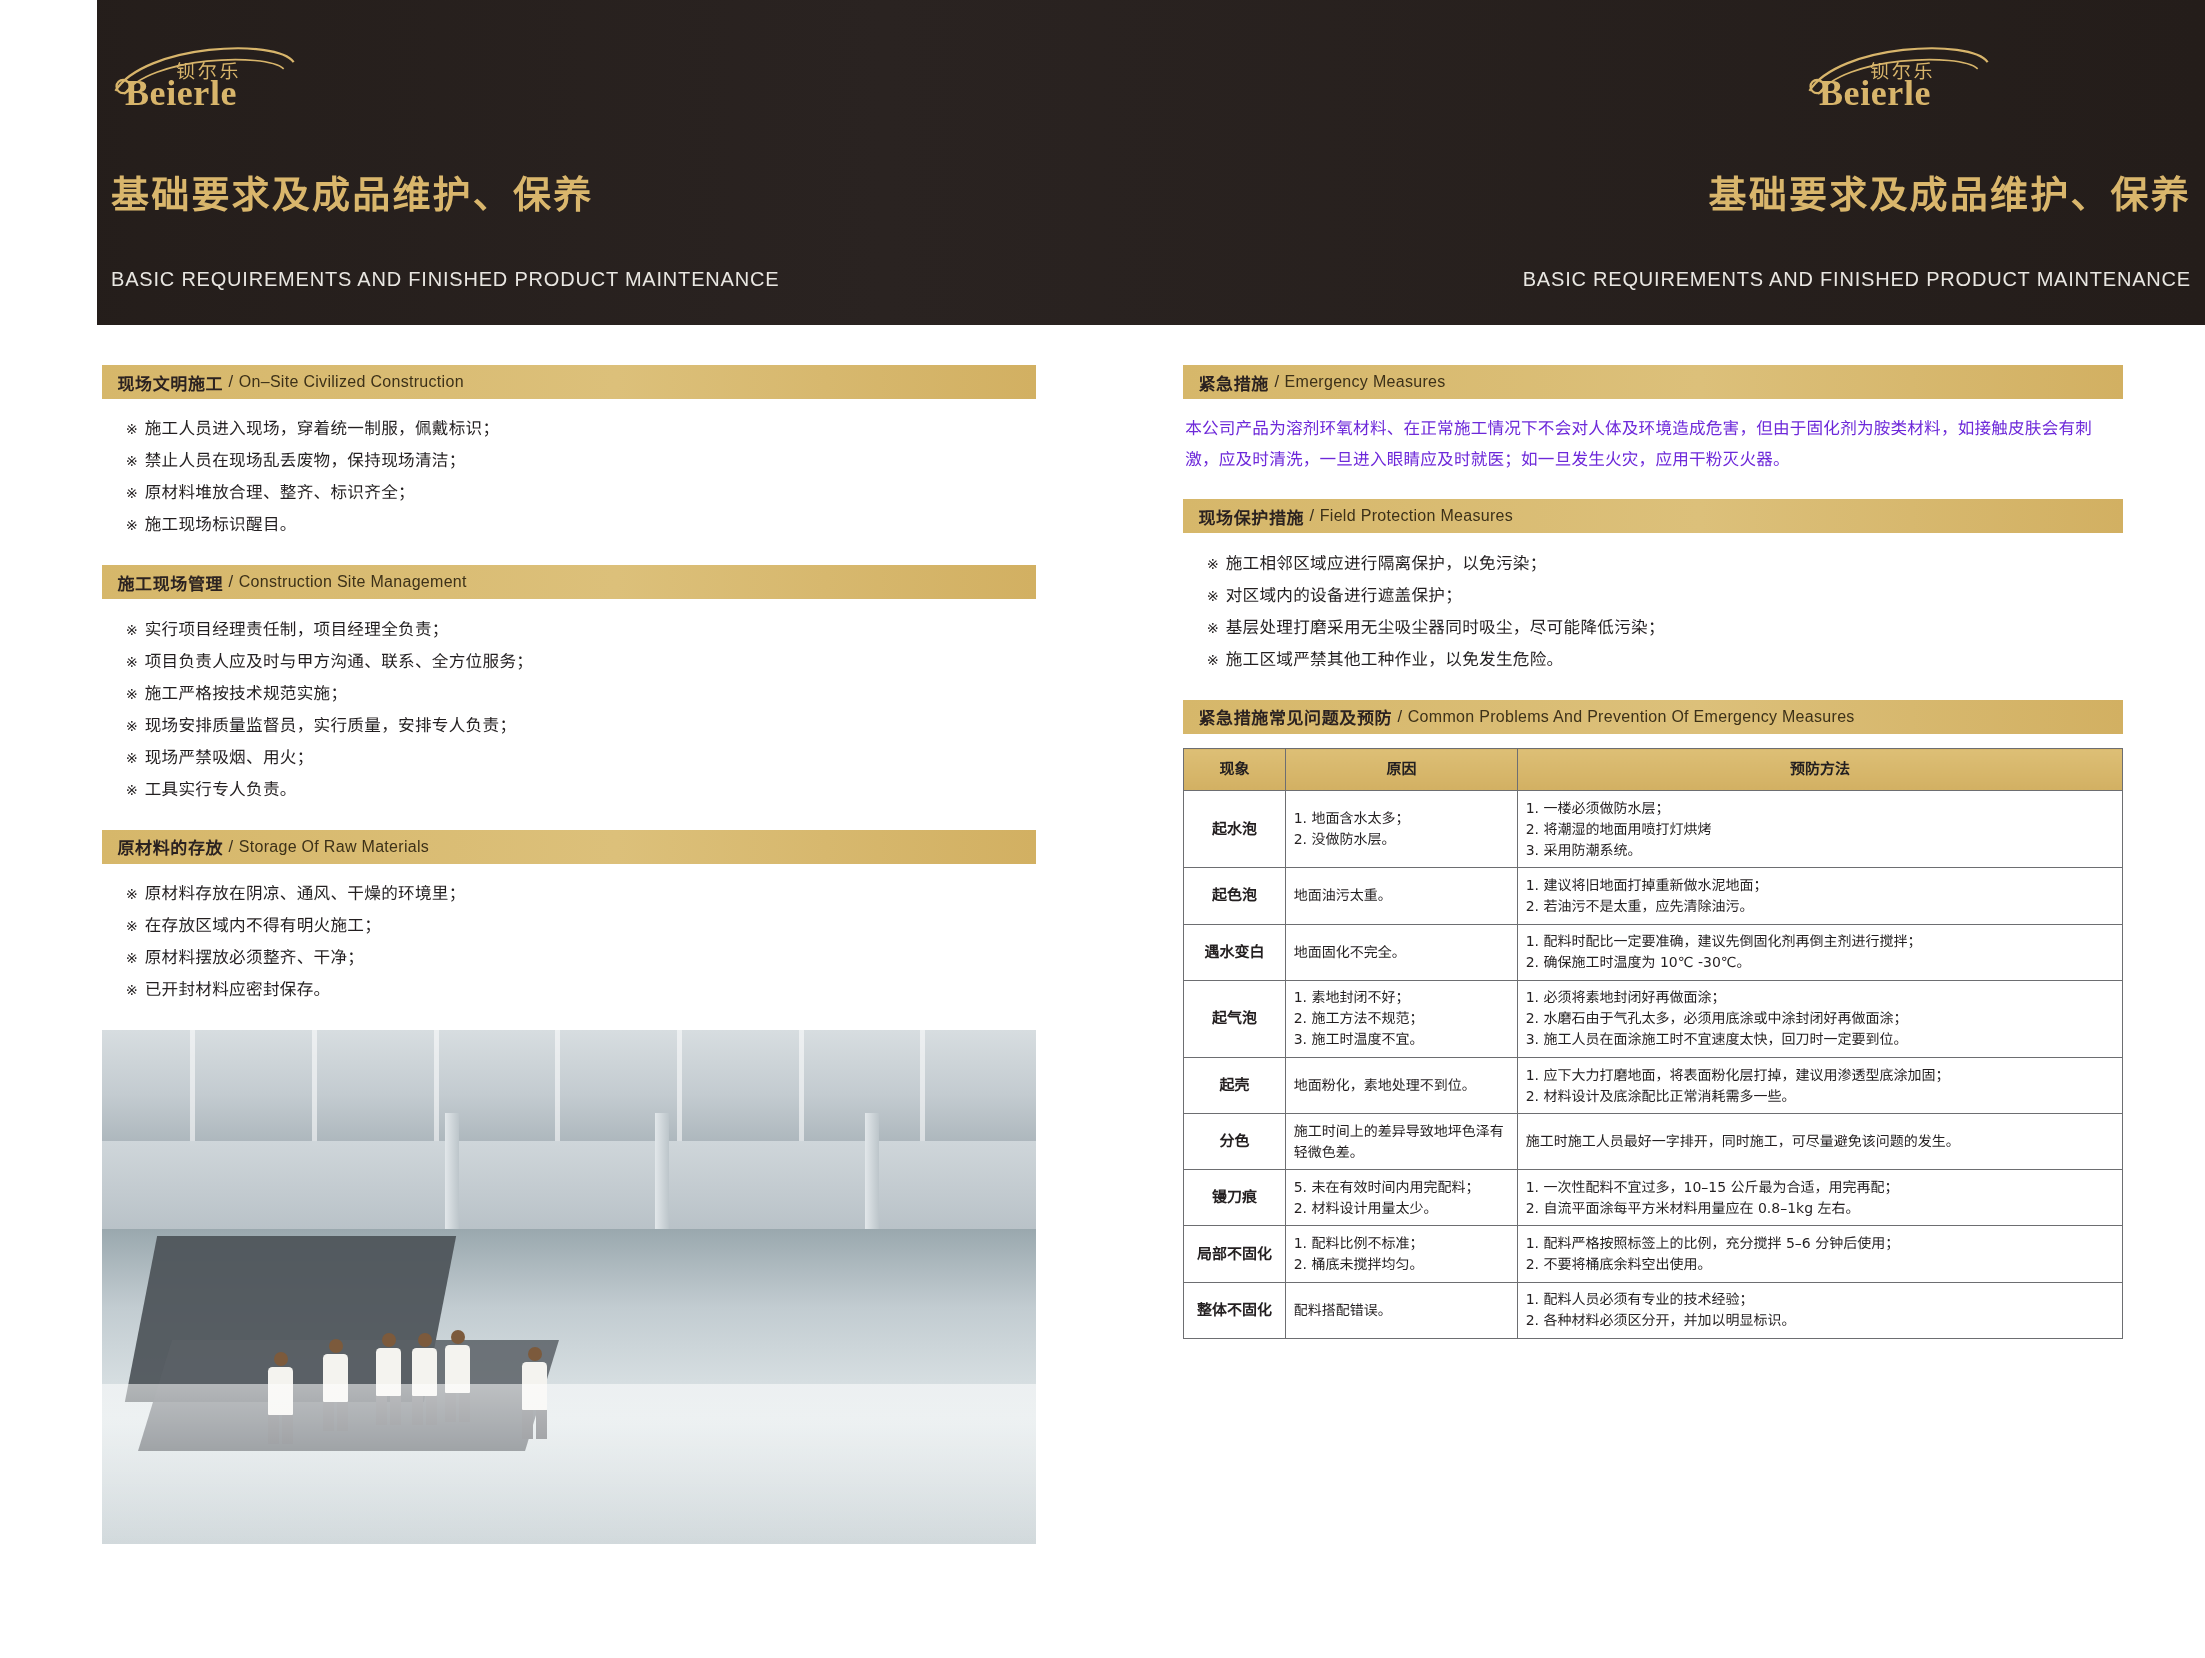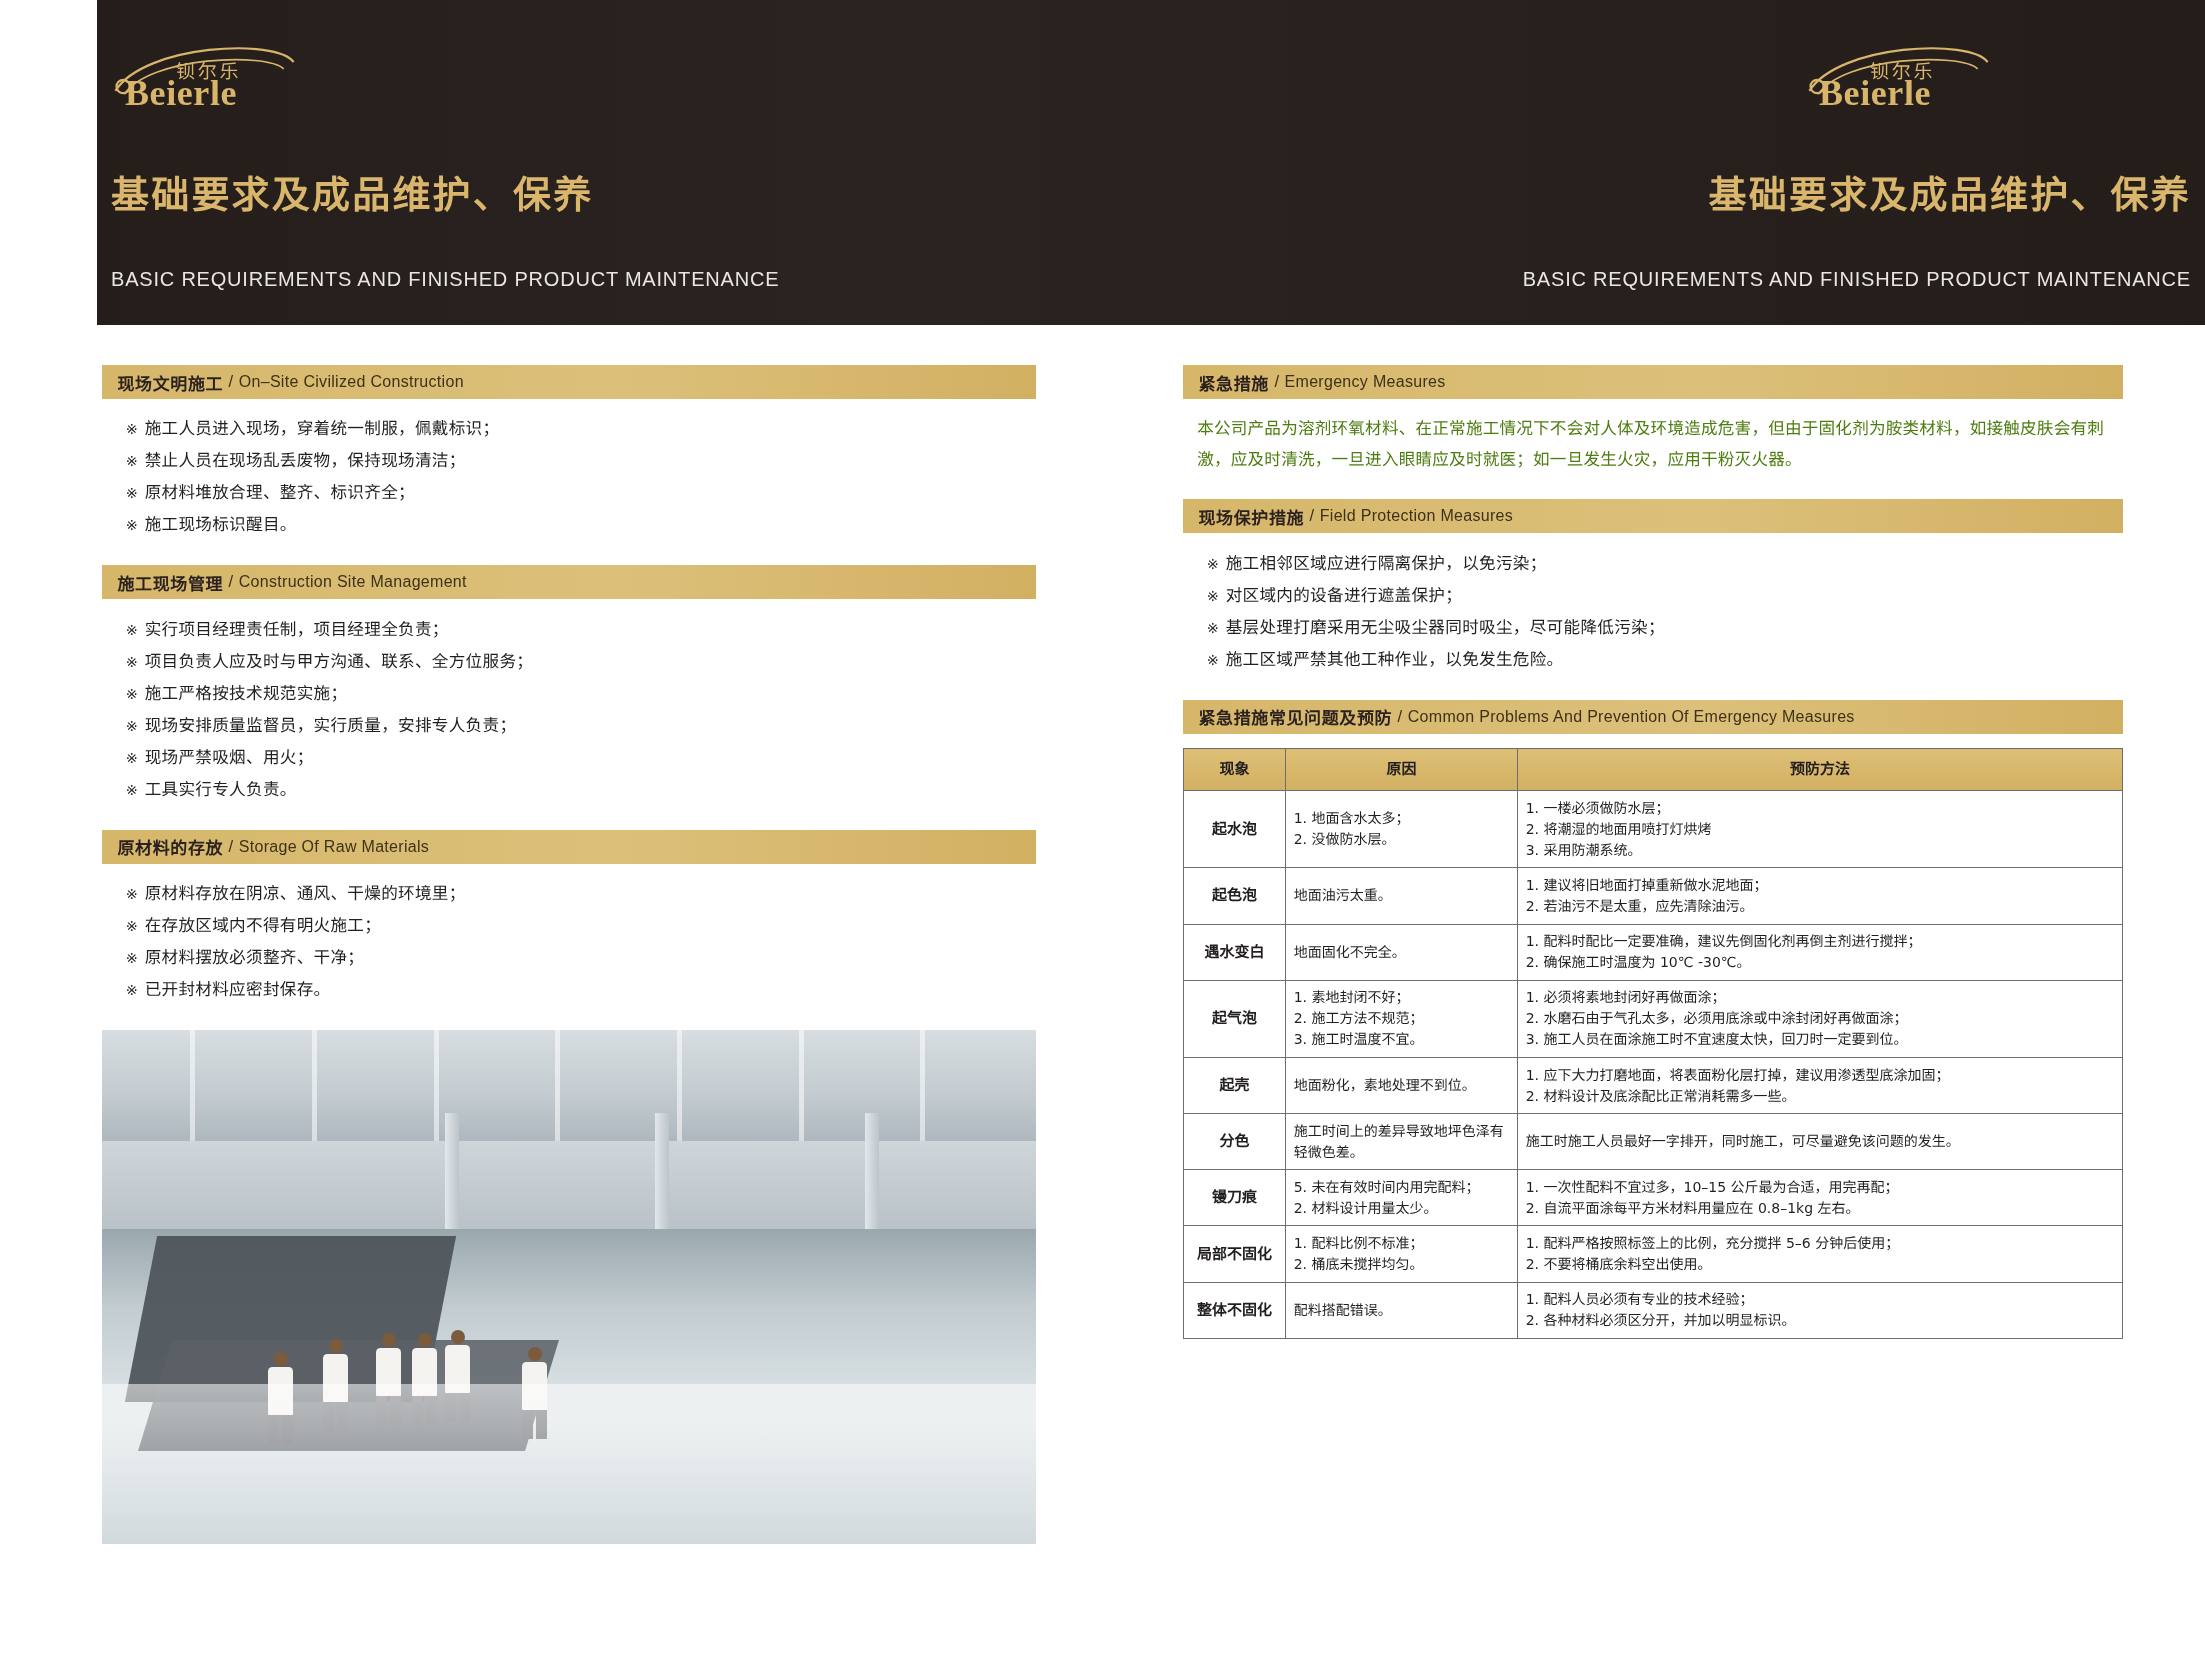--- a/index.html
+++ b/index.html
@@ -153,23 +153,23 @@
   }
   ul.bullets li .mark {
     color: #231f20;
     margin-right: 6.6px;
     font-size: 14.4px;
   }
 
   p.para {
     font-size: 16.6px;
     line-height: 31px;
-    margin: 0 0 24px 12px;
+    margin: 0 0 24px 0;
     padding: 0 2.2px;
-    color: #4d7c0f;
+    color: #6d28d9;
     font-family: "DejaVu Sans", "Liberation Sans", sans-serif;
     letter-spacing: 0.2px;
   }
 
   
   .photo-frame {
     position: relative;
     width: 934px;
     height: 514px;
     margin-top: 19px;

